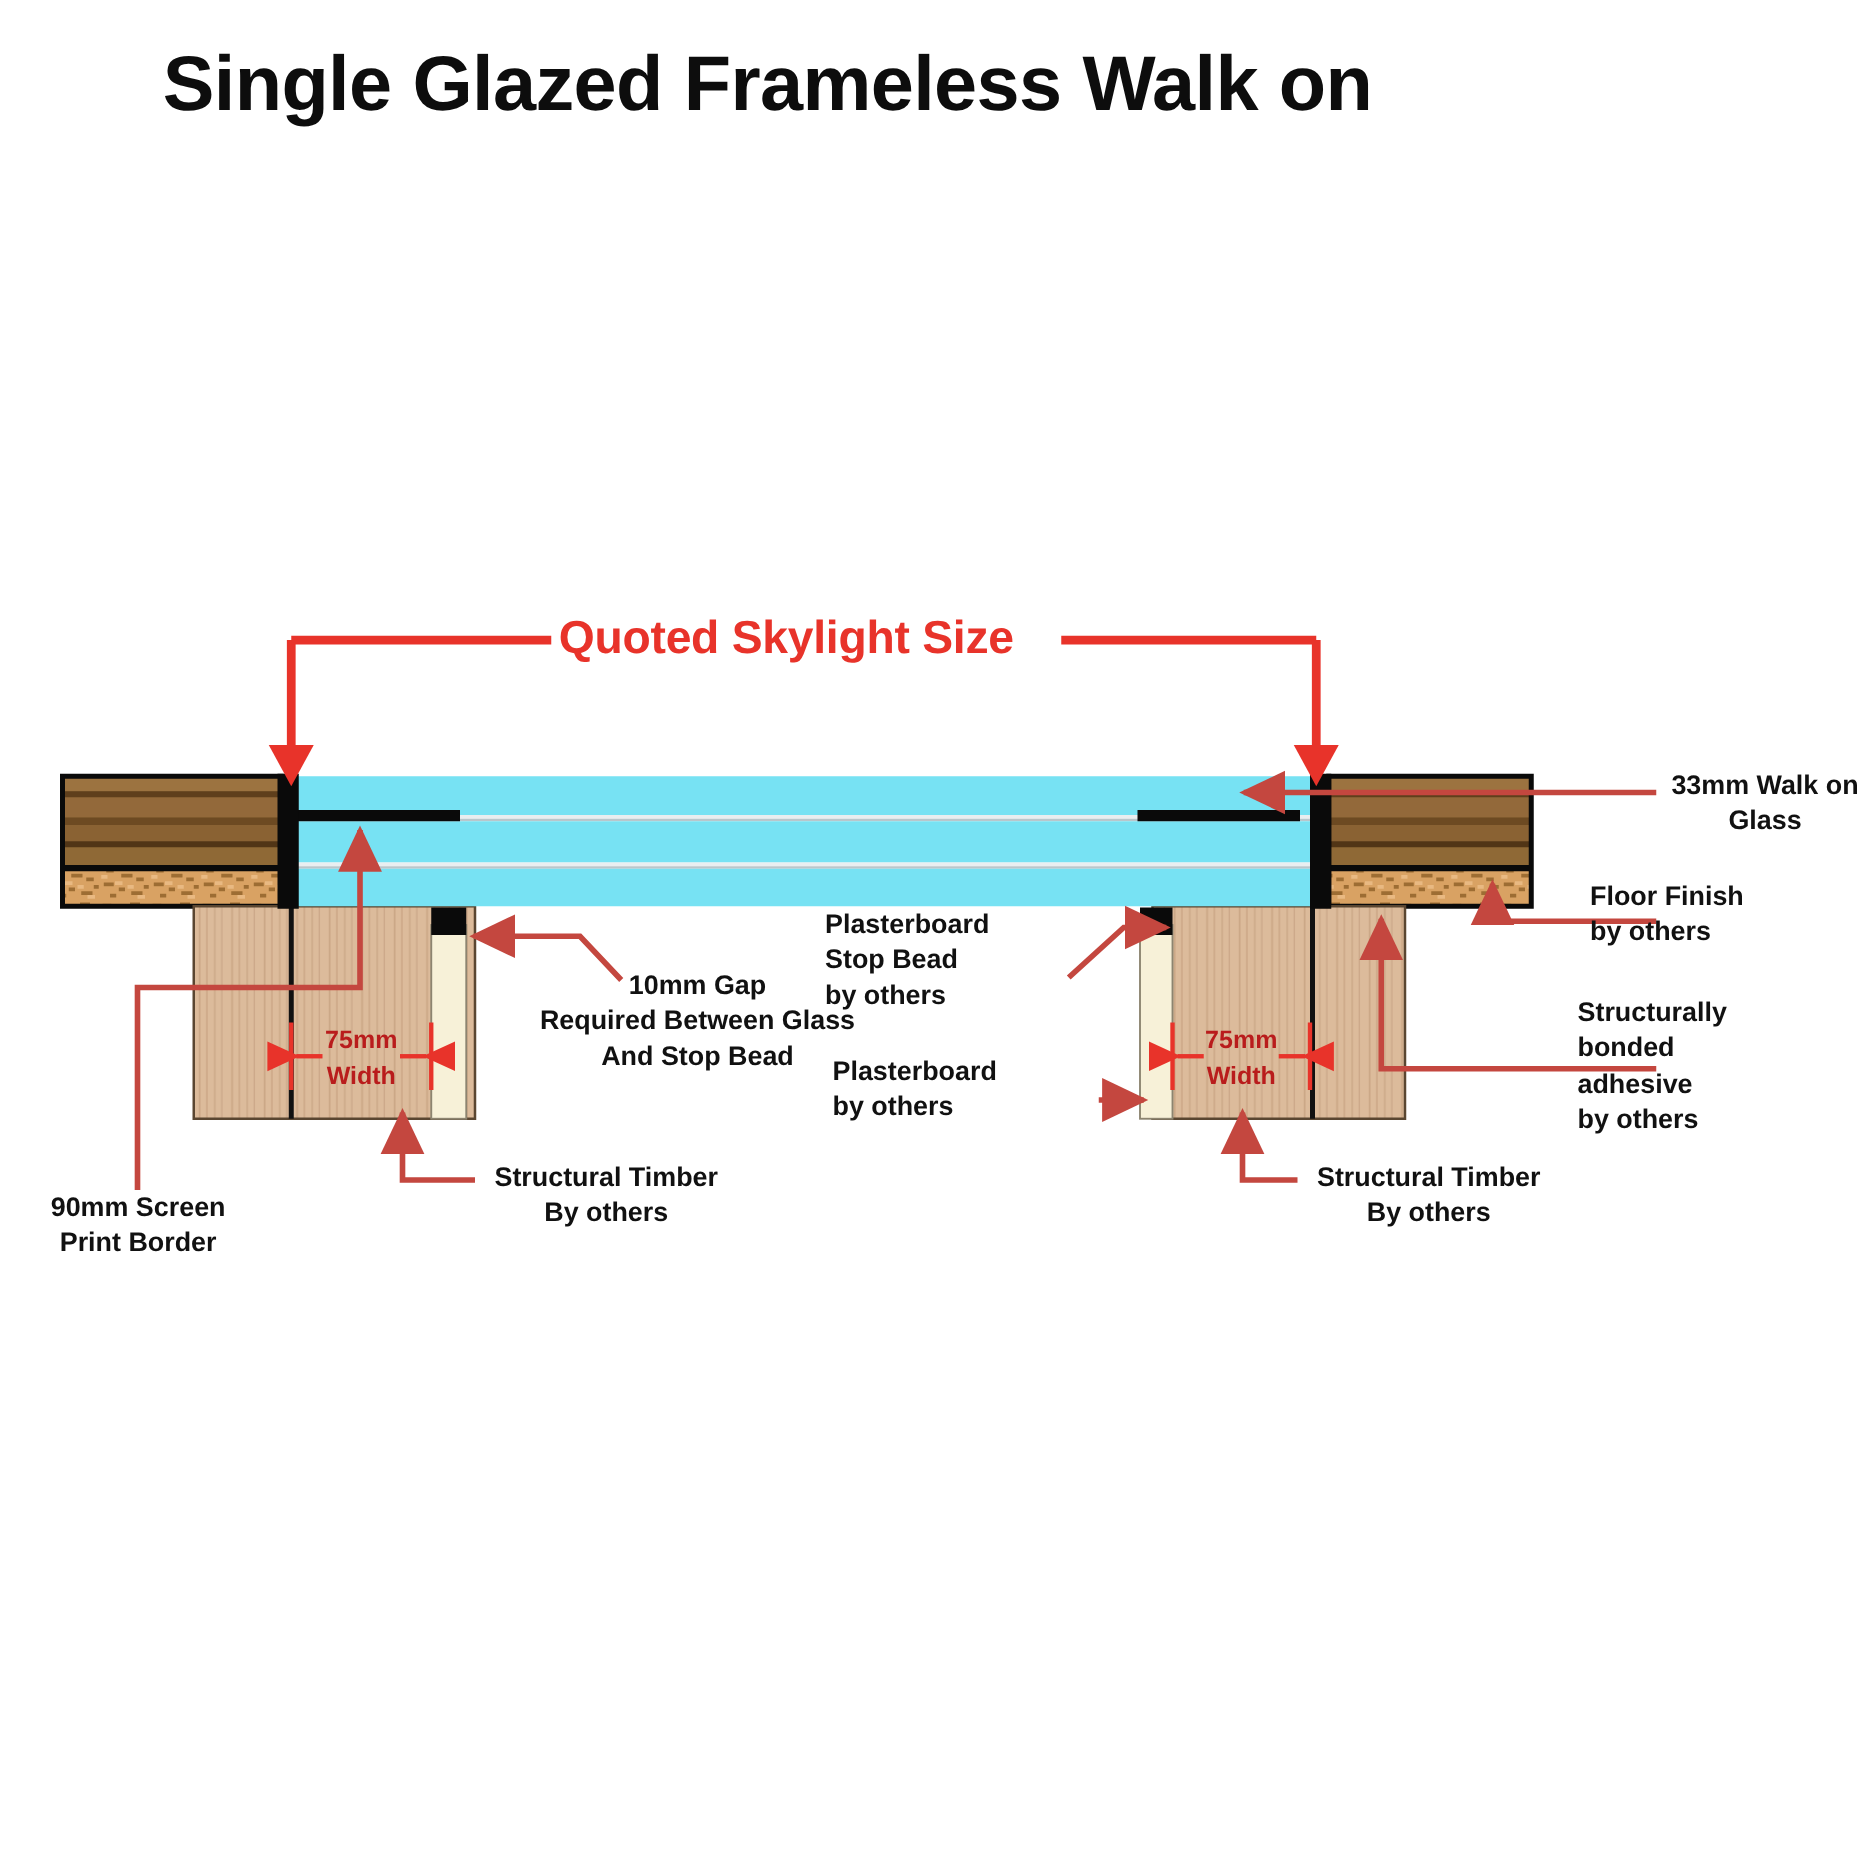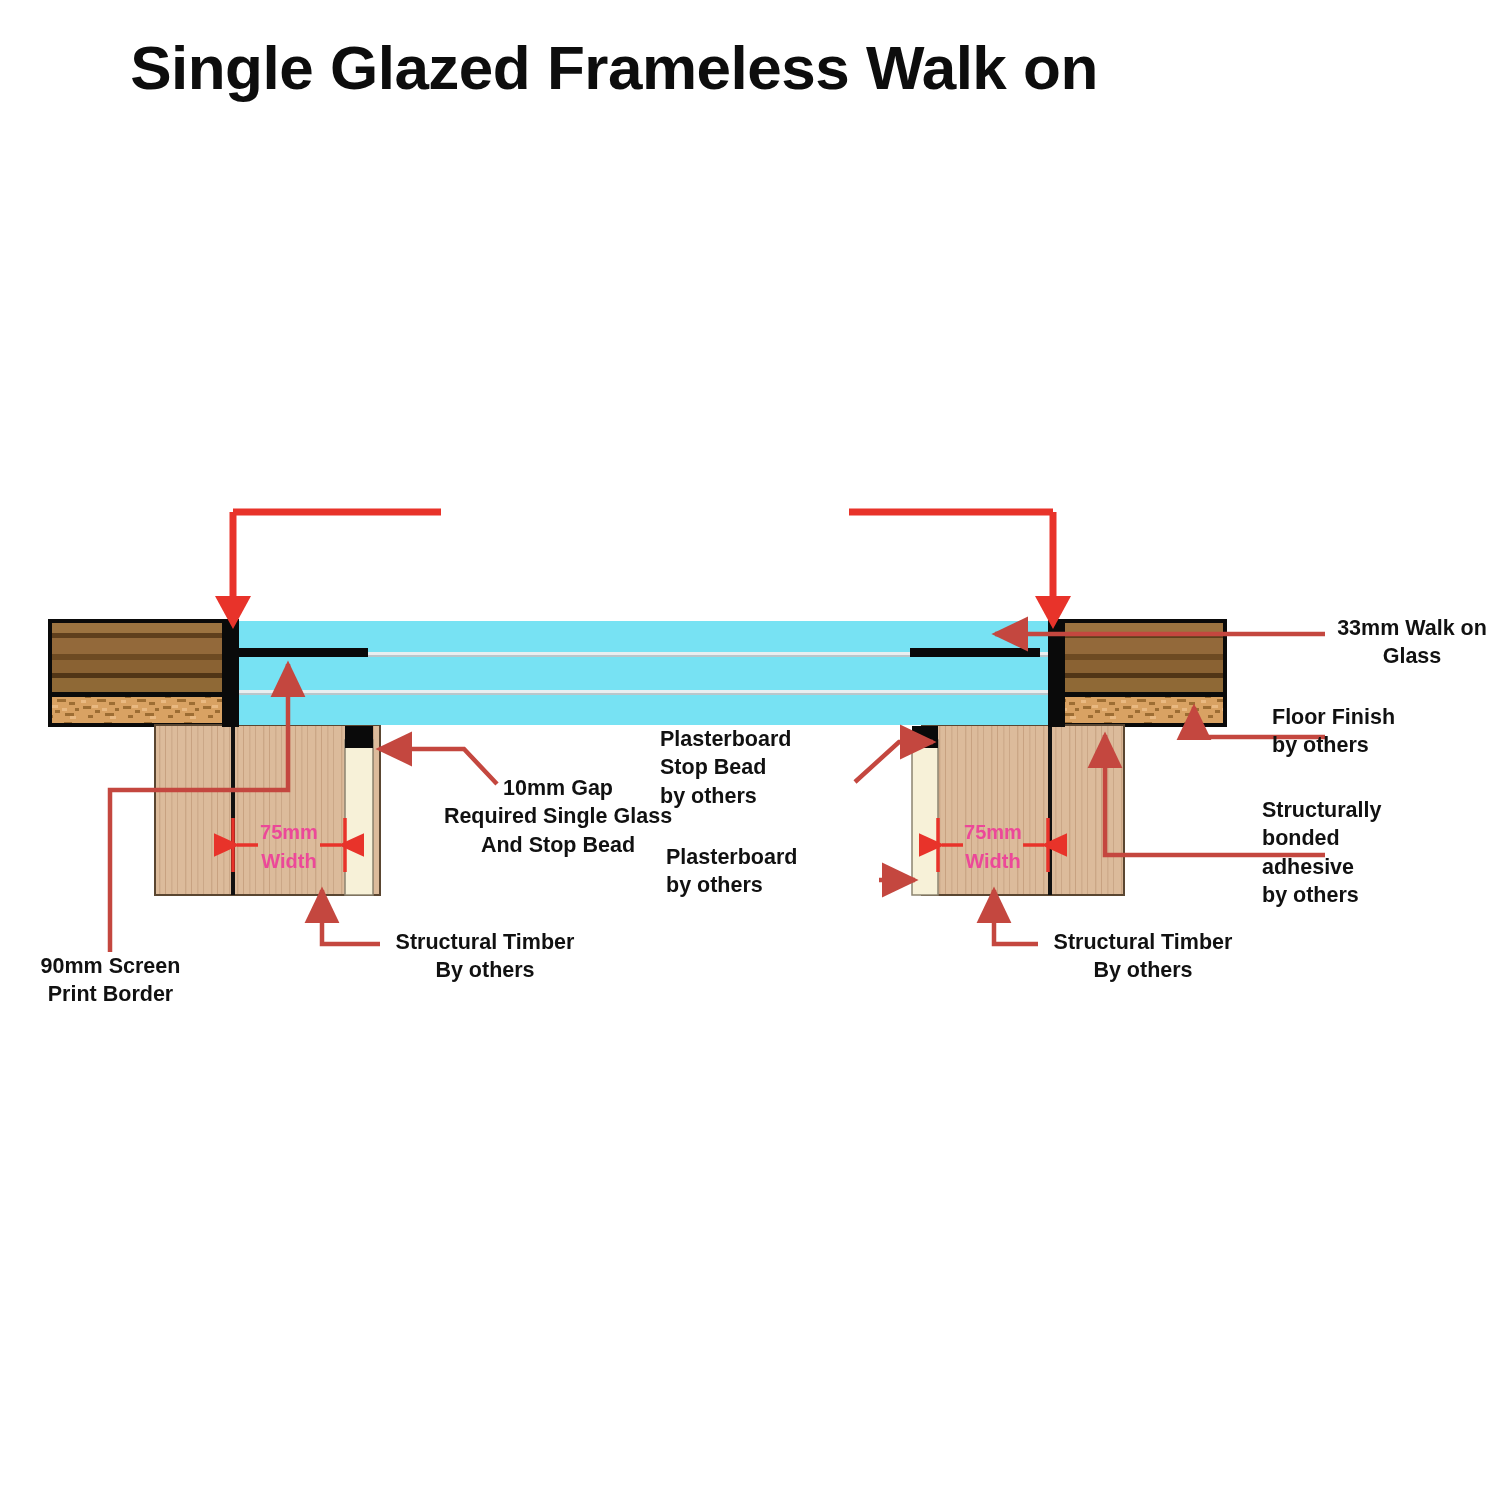--- a/index.html
+++ b/index.html
@@ -54,21 +54,21 @@
     color: #e8332a;
     left: 447px;
     top: 489px;
     letter-spacing: -0.2px;
     white-space: nowrap;
   }
   .dim-label {
     position: absolute;
     font-size: 20px;
     font-weight: 700;
-    color: #ec4899;
+    color: #b91c1c;
     text-align: center;
     line-height: 1.45;
     white-space: pre-line;
   }
 </style>
 </head>
 <body>
 
 <div id="page">
 
@@ -220,40 +220,41 @@
       <path d="M341,845 L320,845" fill="none" marker-start="url(#arrRedSm)"></path>
     </g>
     <g stroke="#e8332a" stroke-width="3.5">
       <path d="M938,818 L938,872"></path>
       <path d="M1048,818 L1048,872"></path>
       <path d="M942,845 L963,845" fill="none" marker-start="url(#arrRedSm)"></path>
       <path d="M1044,845 L1023,845" fill="none" marker-start="url(#arrRedSm)"></path>
     </g>
   </svg>
 
+  <div id="quoted-size-label">Quoted Skylight Size</div>
 
   <div class="dim-label" style="left:233px; top:818px; width:112px;">75mm
 Width</div>
 
   <div class="dim-label" style="left:938px; top:818px; width:110px;">75mm
 Width</div>
 
   <div class="lbl left" style="left:1332px; top:614px; width:160px;">33mm Walk on
 Glass</div>
 
   <div class="lbl right" style="left:1272px; top:703px; width:215px;">Floor Finish
 by others</div>
 
   <div class="lbl right" style="left:1262px; top:796px; width:225px;">Structurally
 bonded
 adhesive
 by others</div>
 
   <div class="lbl ctr" style="left:413px; top:774px; width:290px;">10mm Gap
-Required Single Glass
+Required Between Glass
 And Stop Bead</div>
 
   <div class="lbl right" style="left:660px; top:725px; width:200px;">Plasterboard
 Stop Bead
 by others</div>
 
   <div class="lbl right" style="left:666px; top:843px; width:200px;">Plasterboard
 by others</div>
 
   <div class="lbl ctr" style="left:18px; top:952px; width:185px;">90mm Screen

